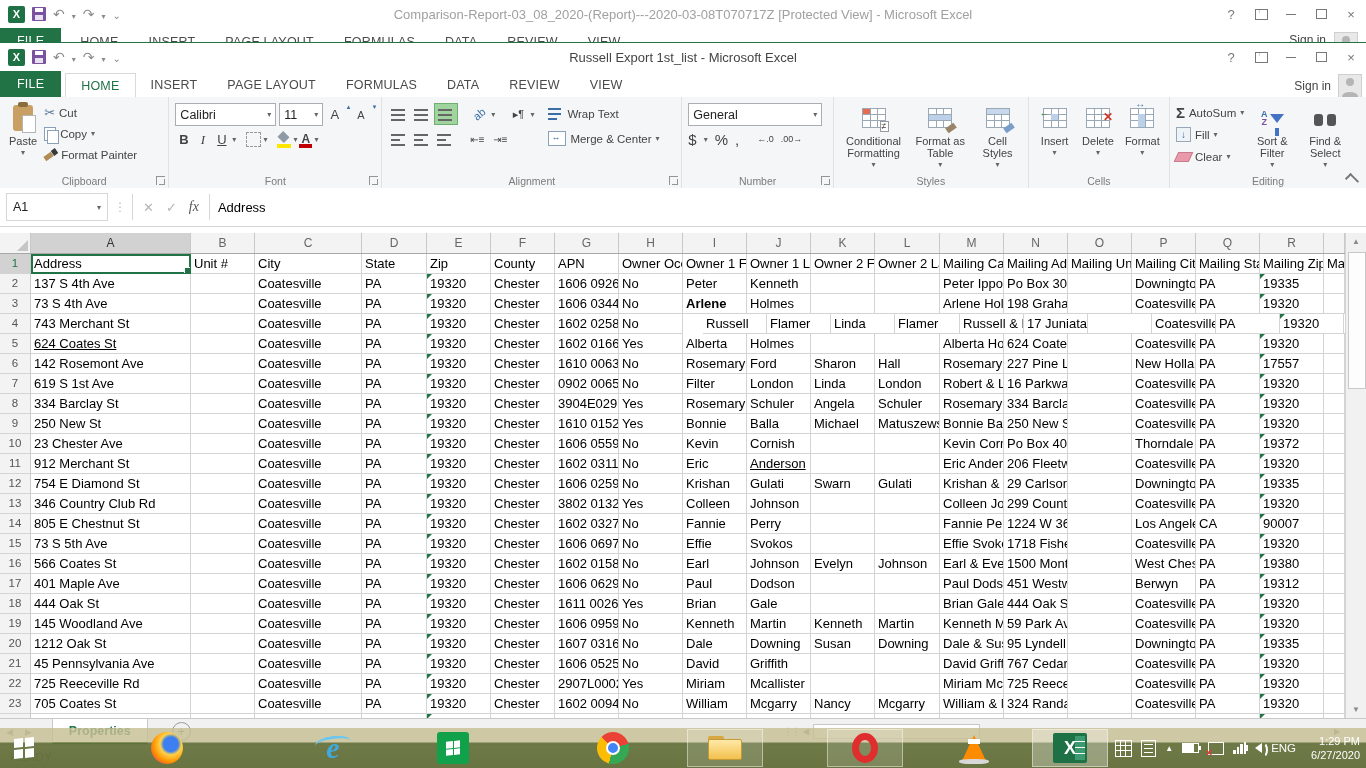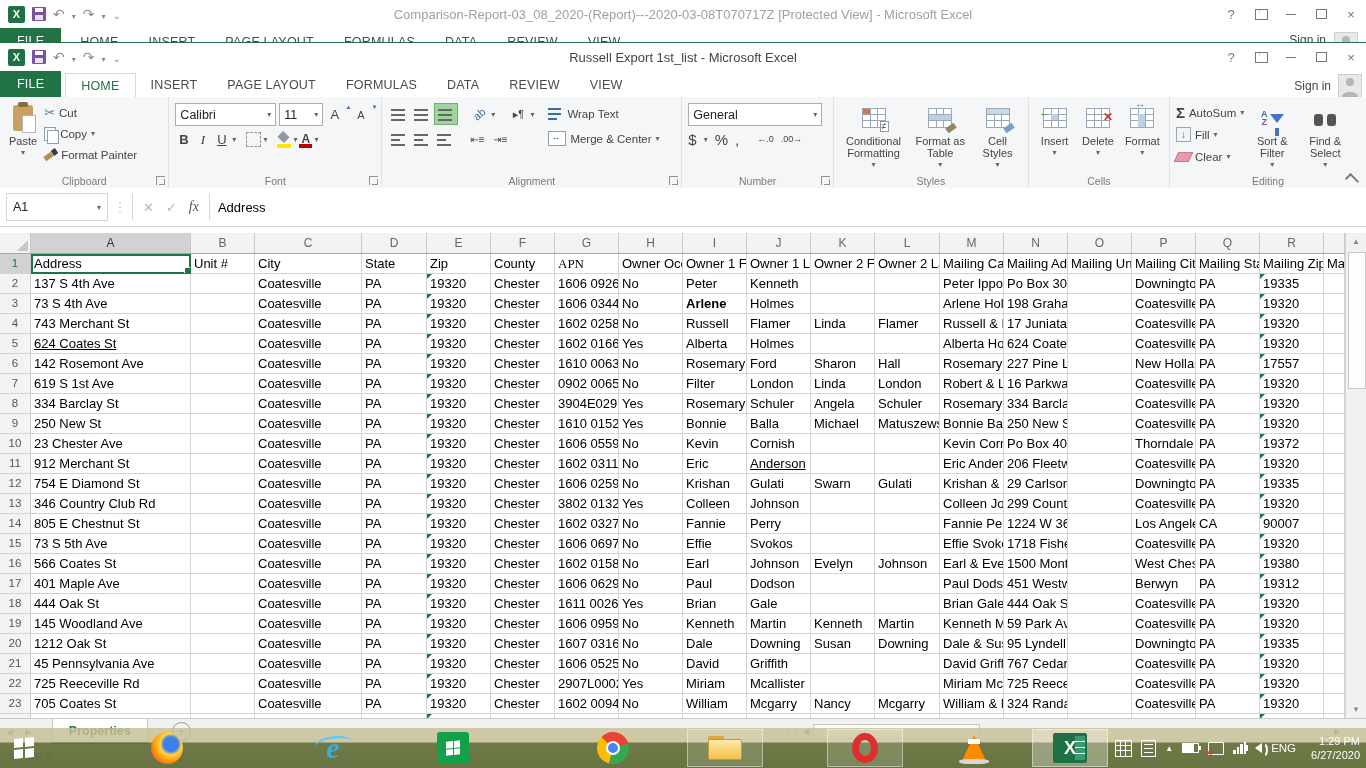--- a/index.html
+++ b/index.html
@@ -593,21 +593,21 @@
       </div>
     <div id="gridbody">
         <div class="grow2">
           <div class="rh sel">1</div>
           <div class="cell selcell" style="width: 160px;">Address</div>
           <div class="cell" style="width: 64px;">Unit #</div>
           <div class="cell" style="width: 107px;">City</div>
           <div class="cell" style="width: 65px;">State</div>
           <div class="cell" style="width: 64px;">Zip</div>
           <div class="cell" style="width: 64px;">County</div>
-          <div class="cell" style="width: 64px; font-family: Liberation Serif, serif;">APN</div>
+          <div class="cell" style="width: 64px;">APN</div>
           <div class="cell" style="width: 64px;">Owner Occupied</div>
           <div class="cell" style="width: 64px;">Owner 1 First Name</div>
           <div class="cell" style="width: 64px;">Owner 1 Last Name</div>
           <div class="cell" style="width: 64px;">Owner 2 First Name</div>
           <div class="cell" style="width: 65px;">Owner 2 Last Name</div>
           <div class="cell" style="width: 64px;">Mailing Care Of</div>
           <div class="cell" style="width: 64px;">Mailing Address</div>
           <div class="cell" style="width: 64px;">Mailing Unit #</div>
           <div class="cell" style="width: 64px;">Mailing City</div>
           <div class="cell" style="width: 64px;">Mailing State</div>
@@ -661,21 +661,21 @@
         <div class="grow2">
           <div class="rh">4</div>
           <div class="cell" style="width: 160px;">743 Merchant St</div>
           <div class="cell" style="width: 64px;"></div>
           <div class="cell" style="width: 107px;">Coatesville</div>
           <div class="cell" style="width: 65px;">PA</div>
           <div class="cell flag" style="width: 64px;">19320</div>
           <div class="cell" style="width: 64px;">Chester</div>
           <div class="cell" style="width: 64px;">1602 02580</div>
           <div class="cell" style="width: 64px;">No</div>
-          <div class="cell" style="width: 64px;">Russell</div>
+          <div class="cell" style="width: 64px; margin-left: 20px;">Russell</div>
           <div class="cell" style="width: 64px;">Flamer</div>
           <div class="cell" style="width: 64px;">Linda</div>
           <div class="cell" style="width: 65px;">Flamer</div>
           <div class="cell" style="width: 64px;">Russell &amp; Linda Flamer</div>
           <div class="cell" style="width: 64px;">17 Juniata</div>
           <div class="cell" style="width: 64px;"></div>
           <div class="cell" style="width: 64px;">Coatesville</div>
           <div class="cell" style="width: 64px;">PA</div>
           <div class="cell flag" style="width: 64px;">19320</div>
           <div class="cell" style="width: 21px;"></div>

